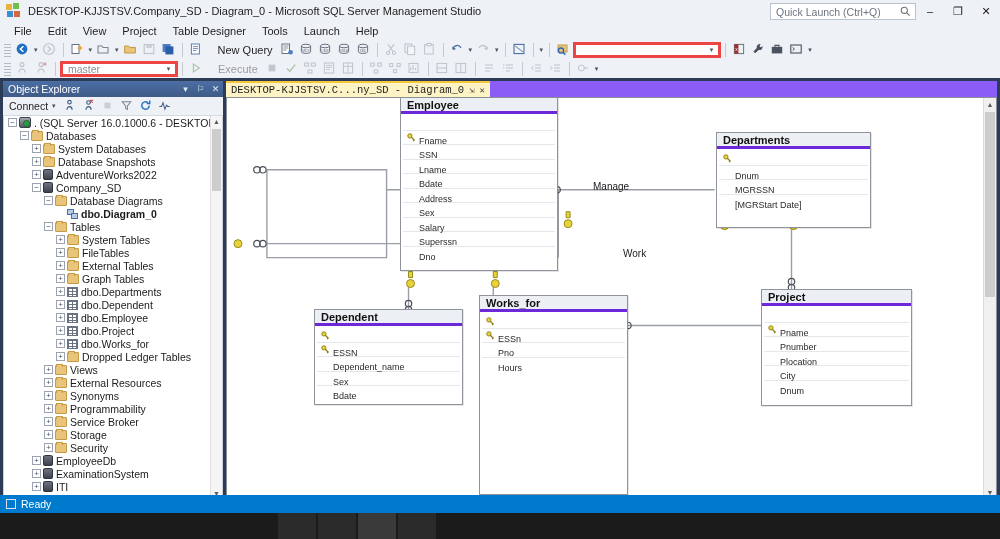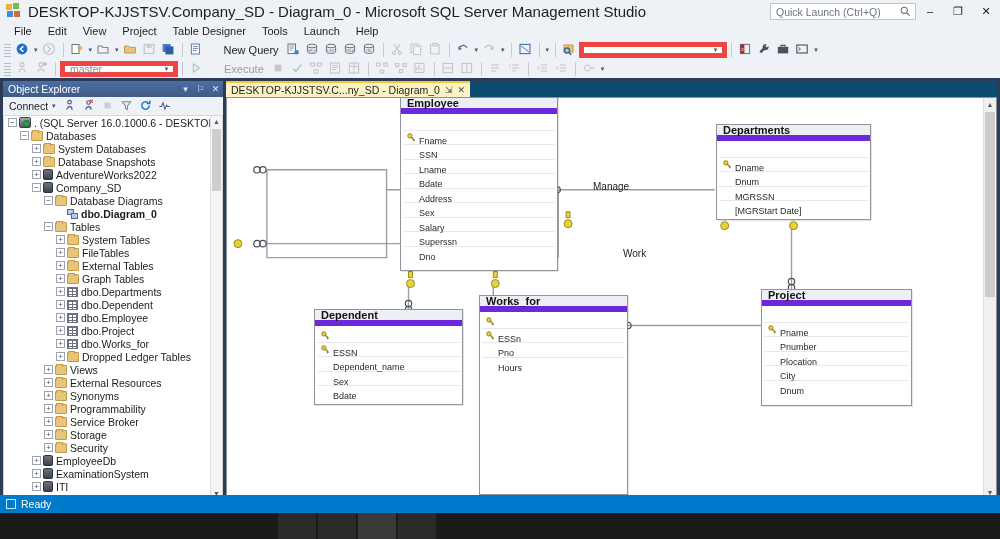--- a/index.html
+++ b/index.html
@@ -27,21 +27,21 @@
     position: relative; flex: none;
   }
   .app-icon i {
     position: absolute; display: block; width: 6px; height: 6px;
   }
   .app-icon i.a { background:#e8b33a; left:0; top:1px; }
   .app-icon i.b { background:#6fbf4a; left:7px; top:0px; }
   .app-icon i.c { background:#3b8fd4; left:1px; top:8px; }
   .app-icon i.d { background:#d46a3b; left:8px; top:8px; }
   .title-text {
-    font-size: 15px; color: #1e1e1e; white-space: nowrap;
+    font-size: 11px; color: #1e1e1e; white-space: nowrap;
   }
   .quick-launch {
     position: absolute; right: 84px; top: 3px;
     width: 146px; height: 17px;
     background: #ffffff; border: 1px solid #b9c2cf;
     display: flex; align-items: center;
   }
   .quick-launch span.ql-text {
     font-size: 10.5px; color: #6d7480; margin-left: 5px;
     white-space: nowrap; flex: 1;
@@ -77,28 +77,28 @@
   .toolbar2 { top: 59px; }
   .tb-grip {
     width: 7px; height: 15px; flex: none; margin: 0 2px;
     background-image: repeating-linear-gradient(to bottom, #b4bcc8 0 1px, transparent 1px 3px);
     background-size: 2px 100%; background-repeat: repeat-x;
     background-position: 2px 2px;
   }
   .tb-sep { width:1px; height:14px; background:#c3cad4; margin:0 4px; flex:none; }
   .tb-btn {
     height: 17px; min-width: 18px; display: flex; align-items: center;
-    justify-content: center; gap: 20px; padding: 0 2px; flex: none;
+    justify-content: center; gap: 14px; padding: 0 2px; flex: none;
     font-size: 11px; color: #1e1e1e;
   }
   .tb-btn.dim { opacity: .42; }
   .tb-label { font-size: 11px; white-space: nowrap; padding-right:3px; }
   .tb-caret { font-size: 7px; color:#4a5160; padding:0 2px; }
   .tb-combo {
-    height: 16px; background:#fff; border:5px solid #ef4444;
+    height: 16px; background:#fff; border:3px solid #ef4444;
     display:flex; align-items:center; font-size:10.5px; color:#8b9099;
     flex: none;
   }
   .tb-combo .cv { padding-left:5px; flex:1; white-space:nowrap; overflow:hidden; }
   .tb-combo .cc { width:13px; text-align:center; font-size:7px; color:#555; }
   .combo-master { width:118px; }
   .combo-wide { width:148px; color:#222; }
 
   
   .ic { display:inline-block; width:15px; height:15px; position:relative; }
@@ -188,21 +188,22 @@
     position:absolute; left:0; right:0; bottom:0; height:12px;
     background:#f5f5f5; border-top:1px solid #e1e1e1;
   }
   .oe-hscroll .thumb { position:absolute; top:1px; bottom:1px; left:13px; width:185px; background:#cdcdcd; }
   .oe-hscroll .ar { position:absolute; top:0; bottom:0; width:12px; font-size:7px; text-align:center; color:#5a5a5a; line-height:12px;}
   .oe-hscroll .ar.lf { left:0; } .oe-hscroll .ar.rt { right:0; }
 
   
   .doc-tabstrip {
     position:absolute; left:226px; top:81px; width:771px; height:16px;
-    background:#0c4a6e;
+    background:#8b5cf6;
+    font-family:Liberation Mono, monospace;
   }
   .doc-tab {
     position:absolute; left:0; top:0; height:16px;
     background:#fdf3c5; border-top:2px solid #f5c53a;
     display:flex; align-items:center; padding:0 5px; gap:5px;
   }
   .doc-tab .dt-label { font-size:10.5px; color:#1e1e1e; white-space:nowrap; }
   .doc-tab .dt-btn { font-size:9px; color:#4a4a4a; }
 
   .canvas-wrap {
@@ -232,21 +233,21 @@
     background:#f0f0f0; font-size:9px; text-align:center; line-height:13px; color:#333;
   }
 
   
   .dtable {
     position:absolute; background:#fff;
     border:1px solid #8f949c;
     box-shadow: 1px 1px 0 rgba(0,0,0,.10);
   }
   .dtable .dt-head {
-    height:16px; background:#eceff3; border-bottom:6px solid #6d28d9;
+    height:16px; background:#eceff3; border-bottom:3px solid #6d28d9;
     display:flex; align-items:center; padding-left:6px;
   }
   .dtable .dt-title { font-size:11px; font-weight:bold; color:#111; white-space:nowrap; }
   .dtable .dt-body { padding:2px; }
   .drow {
     height:14.5px; display:flex; align-items:center;
     border-bottom:1px solid #e4e7eb; font-size:9px; color:#2a2a2a;
   }
   .drow:last-child { border-bottom:1px solid #e4e7eb; }
   .dkey { width:16px; flex:none; text-align:center; }
@@ -1041,29 +1042,25 @@
               <div class="drow">
                 <span class="dkey"></span>
                 <span class="dname">Superssn</span>
               </div>
               <div class="drow">
                 <span class="dkey"></span>
                 <span class="dname">Dno</span>
               </div>
             </div>
           </div>
-          <div class="dtable" style="left: 489px; top: 26px; width: 155px; height: 96px;">
+          <div class="dtable" style="left: 489px; top: 34px; width: 155px; height: 96px;">
             <div class="dt-head">
               <span class="dt-title">Departments</span>
             </div>
             <div class="dt-body">
-              <div class="drow">
-                <span class="dkey"></span>
-                <span class="dname">Dname</span>
-              </div>
               <div class="drow">
                 <span class="dkey"><svg width="9" height="9" viewBox="0 0 10 10">
                     <circle cx="3.2" cy="3.2" r="2.4" fill="#e8d23a" stroke="#8d7d14" stroke-width="1"></circle>
                     <path d="M4.8 4.8 8.4 8.4M6.6 8.4h1.4" stroke="#8d7d14" stroke-width="1.4"></path>
                   </svg></span>
                 <span class="dname">Dnum</span>
               </div>
               <div class="drow">
                 <span class="dkey"></span>
                 <span class="dname">MGRSSN</span>

